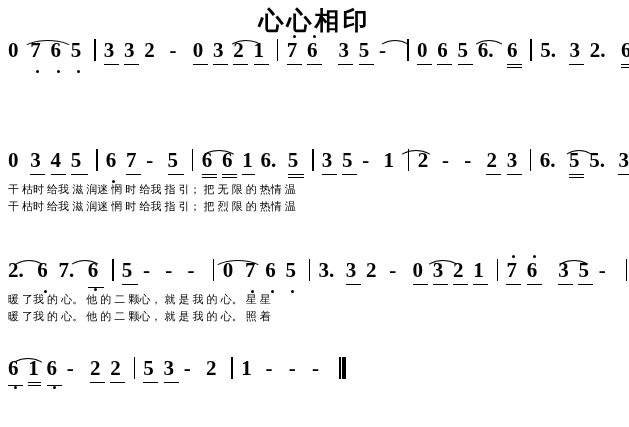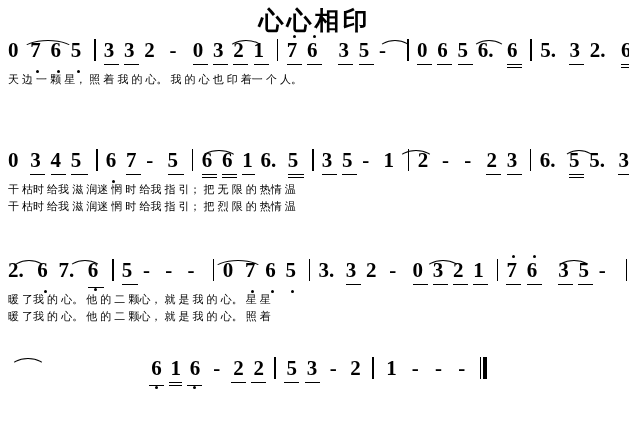--- a/index.html
+++ b/index.html
@@ -183,23 +183,20 @@
       <span class="tok" style="width:24px;">5.</span>
       <span class="tok u1" style="width:15px;">3</span>
       <span class="tok" style="width:26px;">2.</span>
       <span class="tok u2" style="width:15px;">6</span>
       
       
       
       
       
     </div>
-    <div class="lyric-row">
-      <span style="display:inline-block;width:630px;">天 边 一 颗 星，  照 着 我  的 心。  我 的 心 也 印 着一 个 人。</span>
-    </div>
   </div>
 
   <div class="system" style="top:148px;">
     <div class="notes-row">
       <span class="slur" style="left:200px; top:2px; width:36px;"></span>
       <span class="slur" style="left:398px; top:2px; width:34px;"></span>
       <span class="slur" style="left:563px; top:2px; width:30px;"></span>
 
       <span class="tok" style="width:17px;">0</span>
       <span class="tok u1" style="width:15px;">3</span>
@@ -292,21 +289,21 @@
       
     </div>
     <div class="lyric-row">
       <span style="display:inline-block;width:630px;">暖 了我 的 心。   他 的 二 颗心，  就 是 我 的 心。   星 星</span>
     </div>
     <div class="lyric-row">
       <span style="display:inline-block;width:630px;">暖 了我 的 心。   他 的 二 颗心，  就 是 我 的 心。   照 着</span>
     </div>
   </div>
 
-  <div class="system" style="top:356px;text-align:center;">
+  <div class="system" style="top:356px;">
     <div class="notes-row">
       <span class="slur" style="left:10px; top:2px; width:34px;"></span>
 
       <span class="tok u2 dotdn" style="width:15px;">6</span>
       <span class="tok u2" style="width:13px;">1</span>
       <span class="tok u2 dotdn" style="width:15px;">6</span>
       <span class="tok" style="width:18px;">-</span>
       <span class="tok u1" style="width:15px;">2</span>
       <span class="tok u1" style="width:15px;">2</span>
       <span class="bar"></span>

